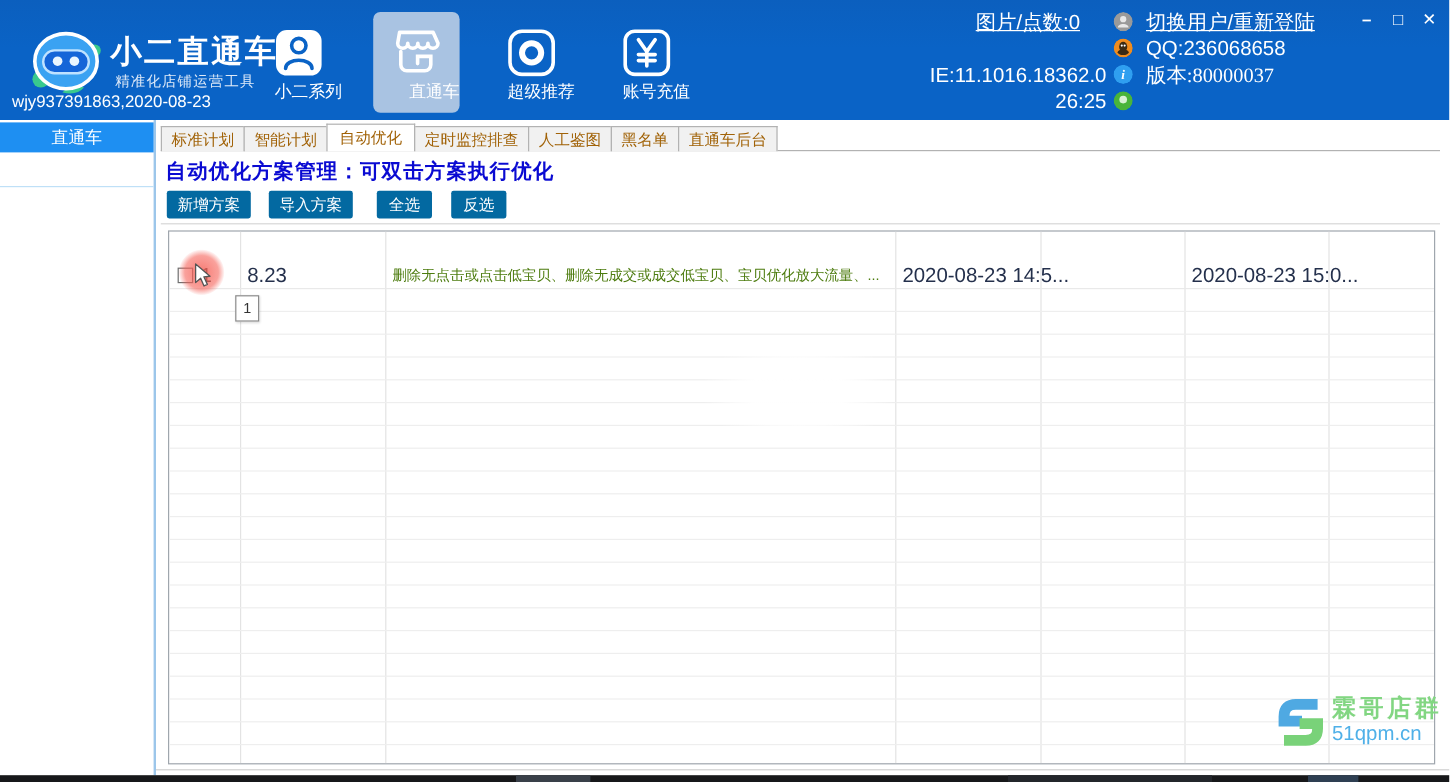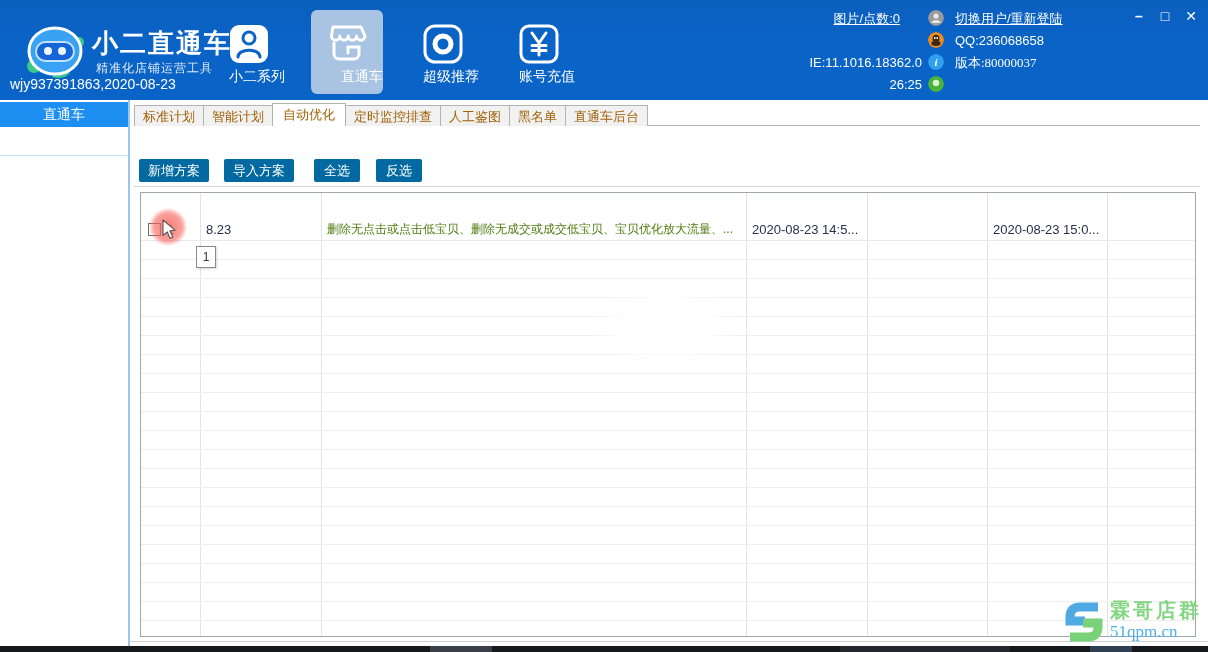--- a/index.html
+++ b/index.html
@@ -14,21 +14,21 @@
   .app-title { position:absolute; left:92px; top:26px; color:#fff; font-size:26px; font-weight:bold; letter-spacing:2px; }
   .app-subtitle { position:absolute; left:96px; top:60px; color:#dfeaf8; font-size:12px; letter-spacing:1px; }
   .user-line { position:absolute; left:10px; top:76px; color:#fff; font-size:14px; }
 
   .nav-item { position:absolute; top:10px; width:72px; height:84px; text-align:right; cursor:pointer; }
   .nav-item.active { background:#a9c3e2; border-radius:6px; }
   .nav-icon { position:absolute; left:50%; transform:translateX(-50%); top:14px; }
   .nav-item.active .nav-icon { top:10px; }
   .nav-label { position:absolute; left:0; right:0; bottom:8px; color:#fff; font-size:14px; }
 
-  .info-row { position:absolute; height:17px; color:#fff; font-size:13px; line-height:17px; white-space:nowrap; }
+  .info-row { position:absolute; height:17px; color:#fff; font-size:17px; line-height:17px; white-space:nowrap; }
   .info-link { color:#fff; text-decoration:underline; cursor:pointer; }
   .mini-icon { position:absolute; width:16px; height:16px; border-radius:50%; }
 
   .win-btn { position:absolute; top:8px; width:22px; height:18px; color:#fff; font-size:14px;
     text-align:center; line-height:17px; cursor:pointer; font-weight:bold; }
 
   
   #sidebar { position:absolute; left:0; top:100px; width:130px; height:546px; background:#fff;
     border-right:2px solid #9cc6ea; }
   .side-item { position:absolute; left:0; top:2px; width:128px; height:25px; background:#1e8ff2;
@@ -52,21 +52,21 @@
   #btn-invert { left:376px; width:46px; }
   #toolbar-sep { position:absolute; left:134px; top:186px; width:1066px; height:1px; background:#d6d6d6; }
 
   
   #table { position:absolute; left:140px; top:192px; width:1056px; height:445px;
     border:1px solid #9fa6ad; background:#fff; overflow:hidden; }
   .vline { position:absolute; top:0; bottom:0; width:1px; background:#e3e3e3; }
   #thead { position:absolute; left:0; top:0; right:0; height:25px; border-bottom:1px solid #dcdcdc; z-index:2; }
   .th { position:absolute; top:0; height:25px; line-height:25px; font-size:13px; color:#222; white-space:nowrap; }
   #trow { position:absolute; left:0; top:25px; right:0; height:23px; border-bottom:1px solid #e9e9e9; }
-  .td { position:absolute; top:0; height:23px; line-height:23px; font-size:13px; color:#24304c; white-space:nowrap; }
+  .td { position:absolute; top:0; height:23px; line-height:23px; font-size:17px; color:#24304c; white-space:nowrap; }
   .checkbox { position:absolute; left:7px; top:5px; width:13px; height:13px; background:#fff;
     border:1px solid #6f6f6f; cursor:pointer; }
   #empty-rows { position:absolute; left:0; top:48px; right:0; }
   .empty-row { height:19px; border-bottom:1px solid #eeeeee; }
 
   
   #center-blot { position:absolute; left:585px; top:280px; width:160px; height:92px; border-radius:50%;
     background:radial-gradient(ellipse, rgba(255,255,255,0.98) 35%, rgba(255,255,255,0) 72%); z-index:4; }
 
   
@@ -78,21 +78,21 @@
   #page-box { position:absolute; left:196px; top:246px; width:20px; height:22px; background:#fff;
     border:1px solid #8a8a8a; font-size:12px; color:#333; text-align:center; line-height:20px; z-index:5;
     box-shadow:1px 1px 2px rgba(0,0,0,0.15); }
 
   
   #content-bottom-line { position:absolute; left:130px; top:641px; width:1078px; height:1px; background:#d0d0d0; }
   #taskbar-strip { position:absolute; left:0; top:646px; width:1208px; height:6px; background:#17181a; }
   .tb-patch { position:absolute; top:646px; height:6px; }
 
   
-  #watermark { position:absolute; left:1062px; top:597px; width:146px; height:50px; z-index:8;font-family:Liberation Serif, serif; }
+  #watermark { position:absolute; left:1062px; top:577px; width:146px; height:50px; z-index:8; }
   #wm-logo { position:absolute; left:0; top:2px; }
   .wm-name { position:absolute; left:48px; top:0; font-size:20px; color:#82d682; letter-spacing:3px; font-weight:bold; }
   .wm-site { position:absolute; left:48px; top:25px; font-size:17px; color:#4fb0e8; }
 </style>
 </head>
 <body>
 
 <div id="window">
 
   <div id="header">
@@ -192,20 +192,21 @@
   <div id="tabs">
     <div class="tab">标准计划</div>
     <div class="tab">智能计划</div>
     <div class="tab active">自动优化</div>
     <div class="tab">定时监控排查</div>
     <div class="tab">人工鉴图</div>
     <div class="tab">黑名单</div>
     <div class="tab">直通车后台</div>
   </div>
 
+  <div class="page-title">自动优化方案管理：可双击方案执行优化</div>
 
   <div class="btn" id="btn-add">新增方案</div>
   <div class="btn" id="btn-import">导入方案</div>
   <div class="btn" id="btn-all">全选</div>
   <div class="btn" id="btn-invert">反选</div>
   <div id="toolbar-sep"></div>
 
   <div id="table">
     <div class="vline" style="left:59px;"></div>
     <div class="vline" style="left:180px;"></div>

